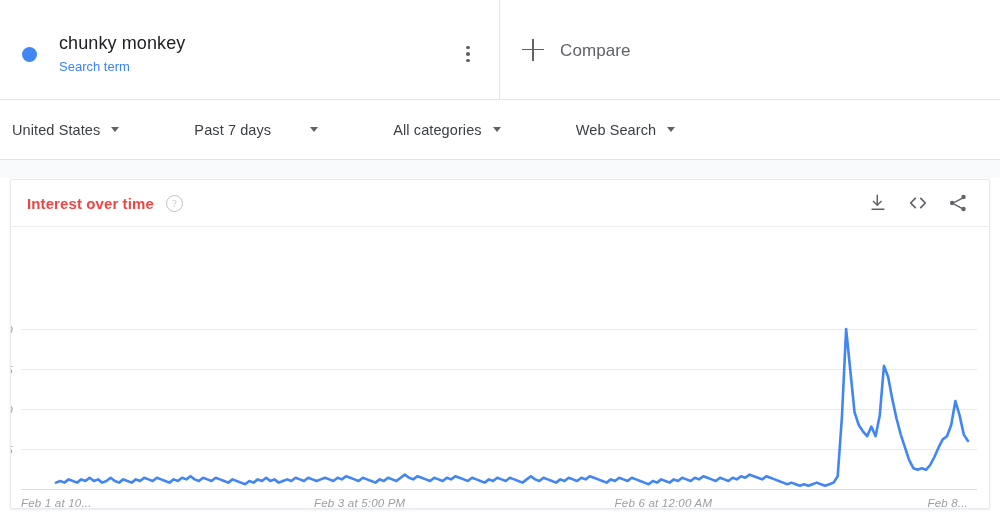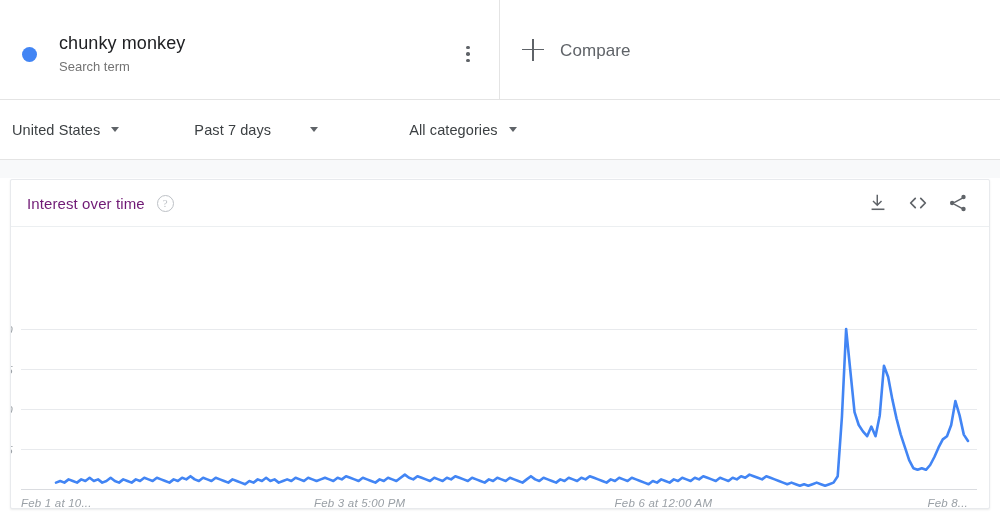--- a/index.html
+++ b/index.html
@@ -25,21 +25,21 @@
   .dot {
     width: 15px; height: 15px; border-radius: 50%;
     background: #4285f4; flex: 0 0 15px; margin-right: 22px;
   }
   .term-text { flex: 1 1 auto; min-width: 0; }
   .term-title {
     font-size: 18px; color: #202124; line-height: 24px;
     letter-spacing: .1px; white-space: nowrap;
   }
   .term-sub {
-    font-size: 13px; color: #737373; line-height: 20px;
+    font-size: 13px; color: #3b82f6; line-height: 20px;
     margin-top: 2px; white-space: nowrap;
   }
   .kebab {
     width: 26px; height: 32px; display: flex; flex-direction: column;
     align-items: center; justify-content: center; gap: 3px; cursor: pointer;
   }
   .kebab i { width: 3.5px; height: 3.5px; border-radius: 50%; background: #5f6368; display: block; }
 
   .compare-cell {
     width: 500px; height: 100%; display: flex; align-items: center;
@@ -67,35 +67,35 @@
     padding: 4px 8px 4px 0;
   }
   .filter-label { font-size: 14.5px; color: #3c4043; letter-spacing: .1px; white-space: nowrap; }
   .caret {
     width: 0; height: 0; margin-left: 11px;
     border-left: 4.5px solid transparent; border-right: 4.5px solid transparent;
     border-top: 5px solid #5f6368;
   }
   .f0 { margin-left: 4px; }
   .f1 { margin-left: 45px; gap: 28px; }
-  .f2 { margin-left: 61px; }
+  .f2 { margin-left: 45px; }
   .f3 { margin-left: 45px; }
 
   
   .gap { height: 18px; background: #f8f9fa; }
   .card {
     position: absolute; left: 10px; top: 179px; width: 980px; height: 330px;
     background: #fff; border: 1px solid #e8eaed; border-radius: 2px;
     box-shadow: 0 1px 2px rgba(60,64,67,.10);
   }
   .card-head {
     height: 47px; display: flex; align-items: center;
     border-bottom: 1px solid #eceff1; padding: 0 14px 0 16px;
   }
-  .card-title { font-size: 15px; color: #701a75; letter-spacing: .1px; }
+  .card-title { font-size: 15px; color: #ef4444; letter-spacing: .1px; font-weight: bold; }
   .help-ico {
     width: 17px; height: 17px; border-radius: 50%; border: 1.3px solid #bdc1c6;
     color: #bdc1c6; font-size: 11px; line-height: 14.5px; text-align: center;
     margin-left: 12px; cursor: pointer; font-family: "Liberation Serif", serif;
   }
   .head-spacer { flex: 1 1 auto; }
   .head-icons { display: flex; align-items: center; gap: 18px; padding-right: 6px; }
   .ico-btn { width: 22px; height: 22px; cursor: pointer; color: #5f6368; display: block; }
   .ico-btn svg { display: block; }
 
@@ -138,20 +138,24 @@
     <div class="filter f0">
       <span class="filter-label">United States</span>
       <span class="caret"></span>
     </div>
     <div class="filter f1">
       <span class="filter-label">Past 7 days</span>
       <span class="caret"></span>
     </div>
     <div class="filter f2">
       <span class="filter-label">All categories</span>
+      <span class="caret"></span>
+    </div>
+    <div class="filter f3">
+      <span class="filter-label">Web Search</span>
       <span class="caret"></span>
     </div>
   </div>
 
   <div class="gap"></div>
 
   <div class="card">
     <div class="card-head">
       <span class="card-title">Interest over time</span>
       <span class="help-ico">?</span>

